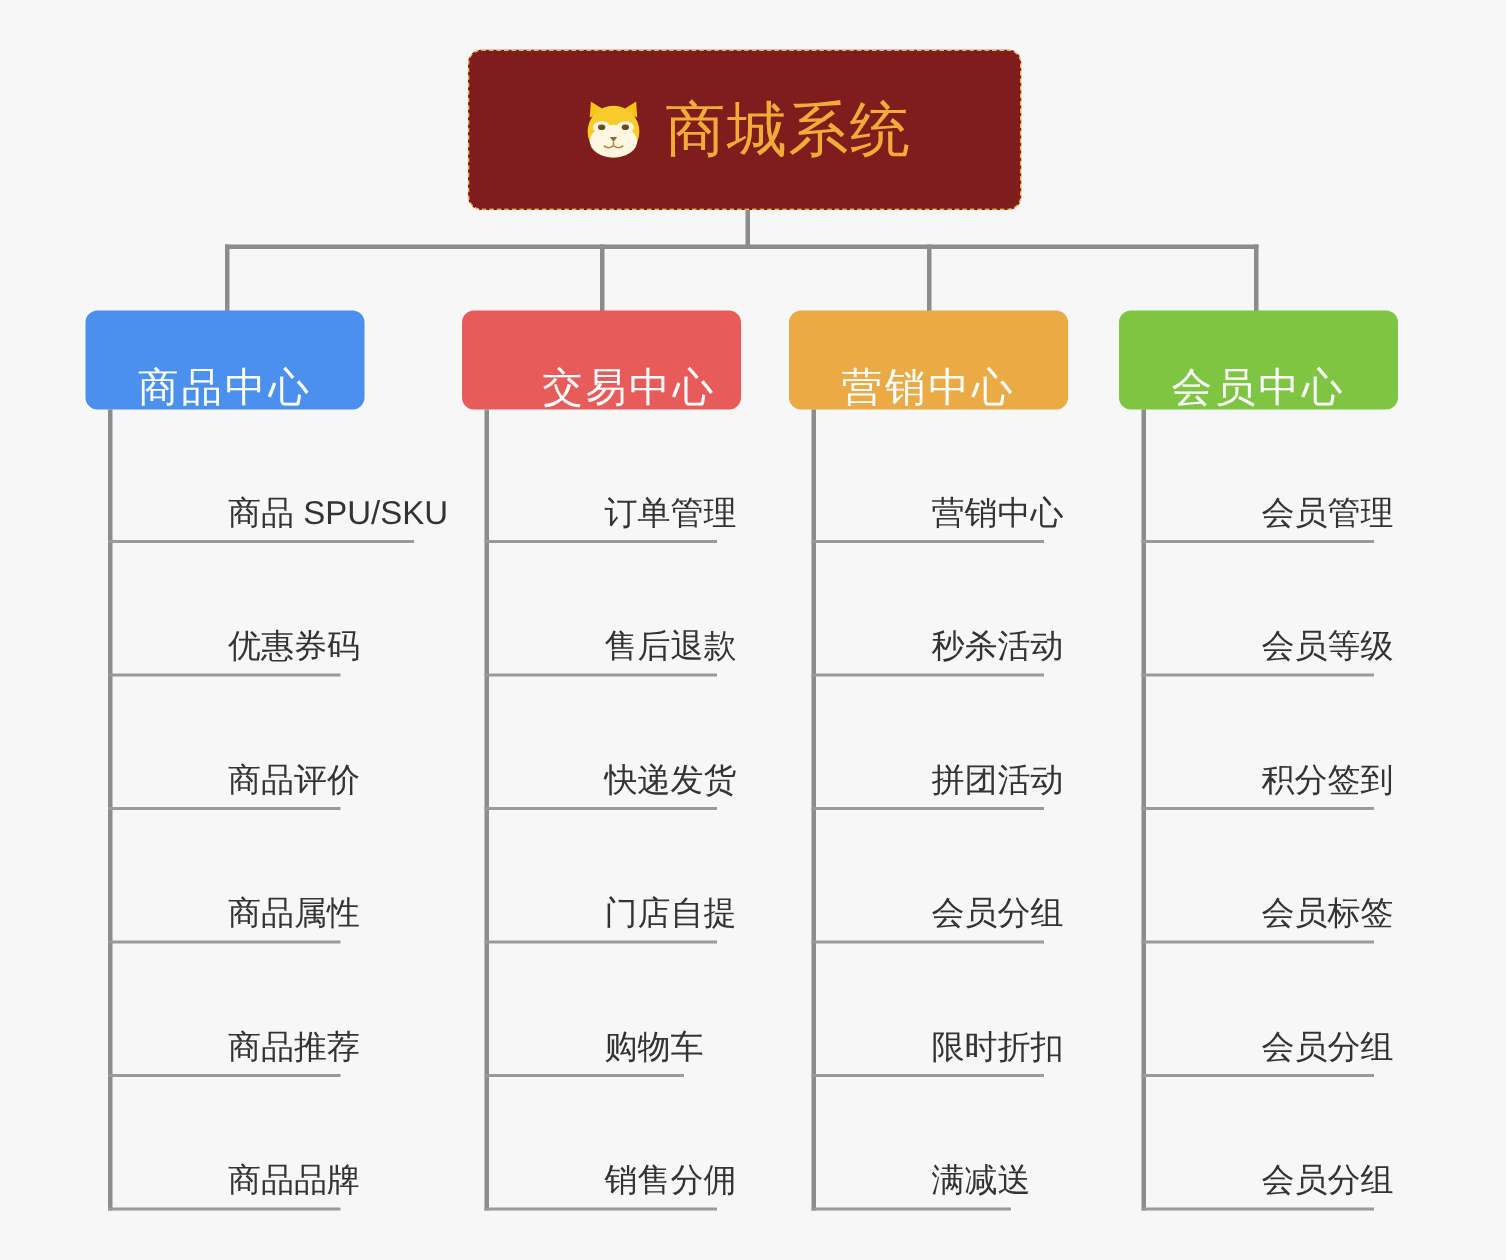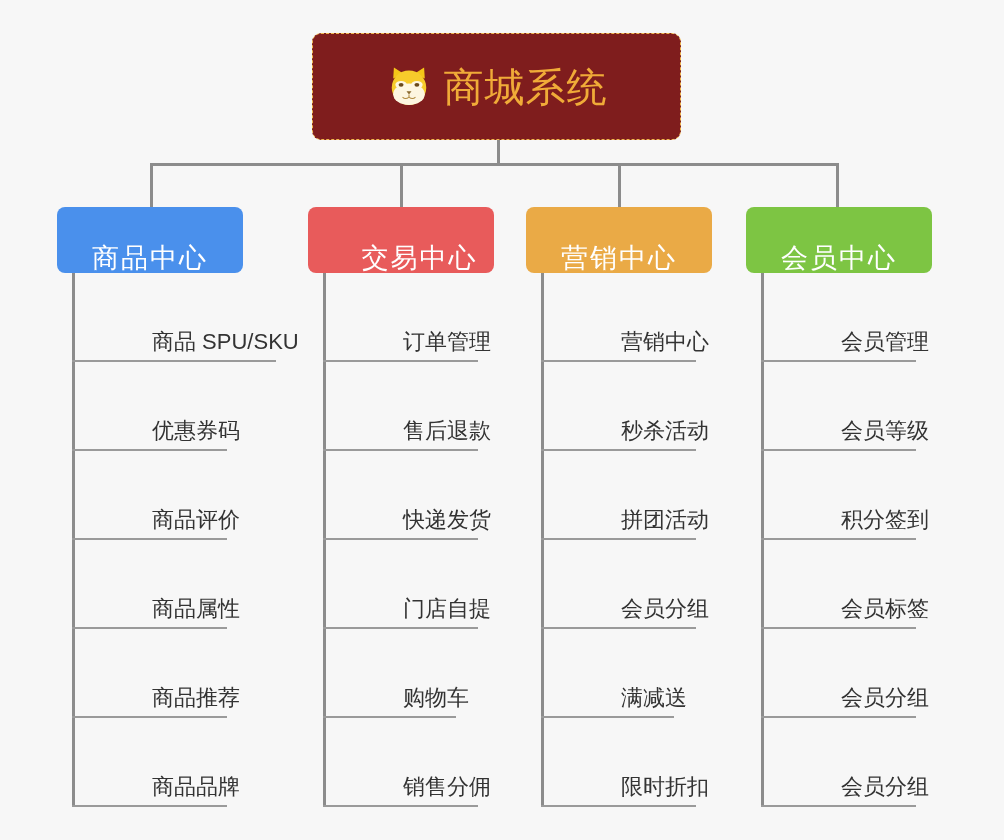--- a/index.html
+++ b/index.html
@@ -239,26 +239,26 @@
       </div>
       <div class="leaf-item">
         <span class="leaf-label">拼团活动</span>
         <div class="leaf-underline" style="width:155px;"></div>
       </div>
       <div class="leaf-item">
         <span class="leaf-label">会员分组</span>
         <div class="leaf-underline" style="width:155px;"></div>
       </div>
       <div class="leaf-item">
+        <span class="leaf-label">限时折扣</span>
+        <div class="leaf-underline" style="width:155px;"></div>
+      </div>
+      <div class="leaf-item">
         <span class="leaf-label">满减送</span>
         <div class="leaf-underline" style="width:133px;"></div>
-      </div>
-      <div class="leaf-item">
-        <span class="leaf-label">限时折扣</span>
-        <div class="leaf-underline" style="width:155px;"></div>
       </div>
     </div>
   </div>
 
   <div class="column" style="left:746px;">
     <div class="cat-header" style="background:#7dc543;">
       <span class="cat-header-label">会员中心</span>
     </div>
     <div class="col-spine" style="height: 534px; background: rgb(140, 140, 140);"></div>
     <div class="leaf-list">

